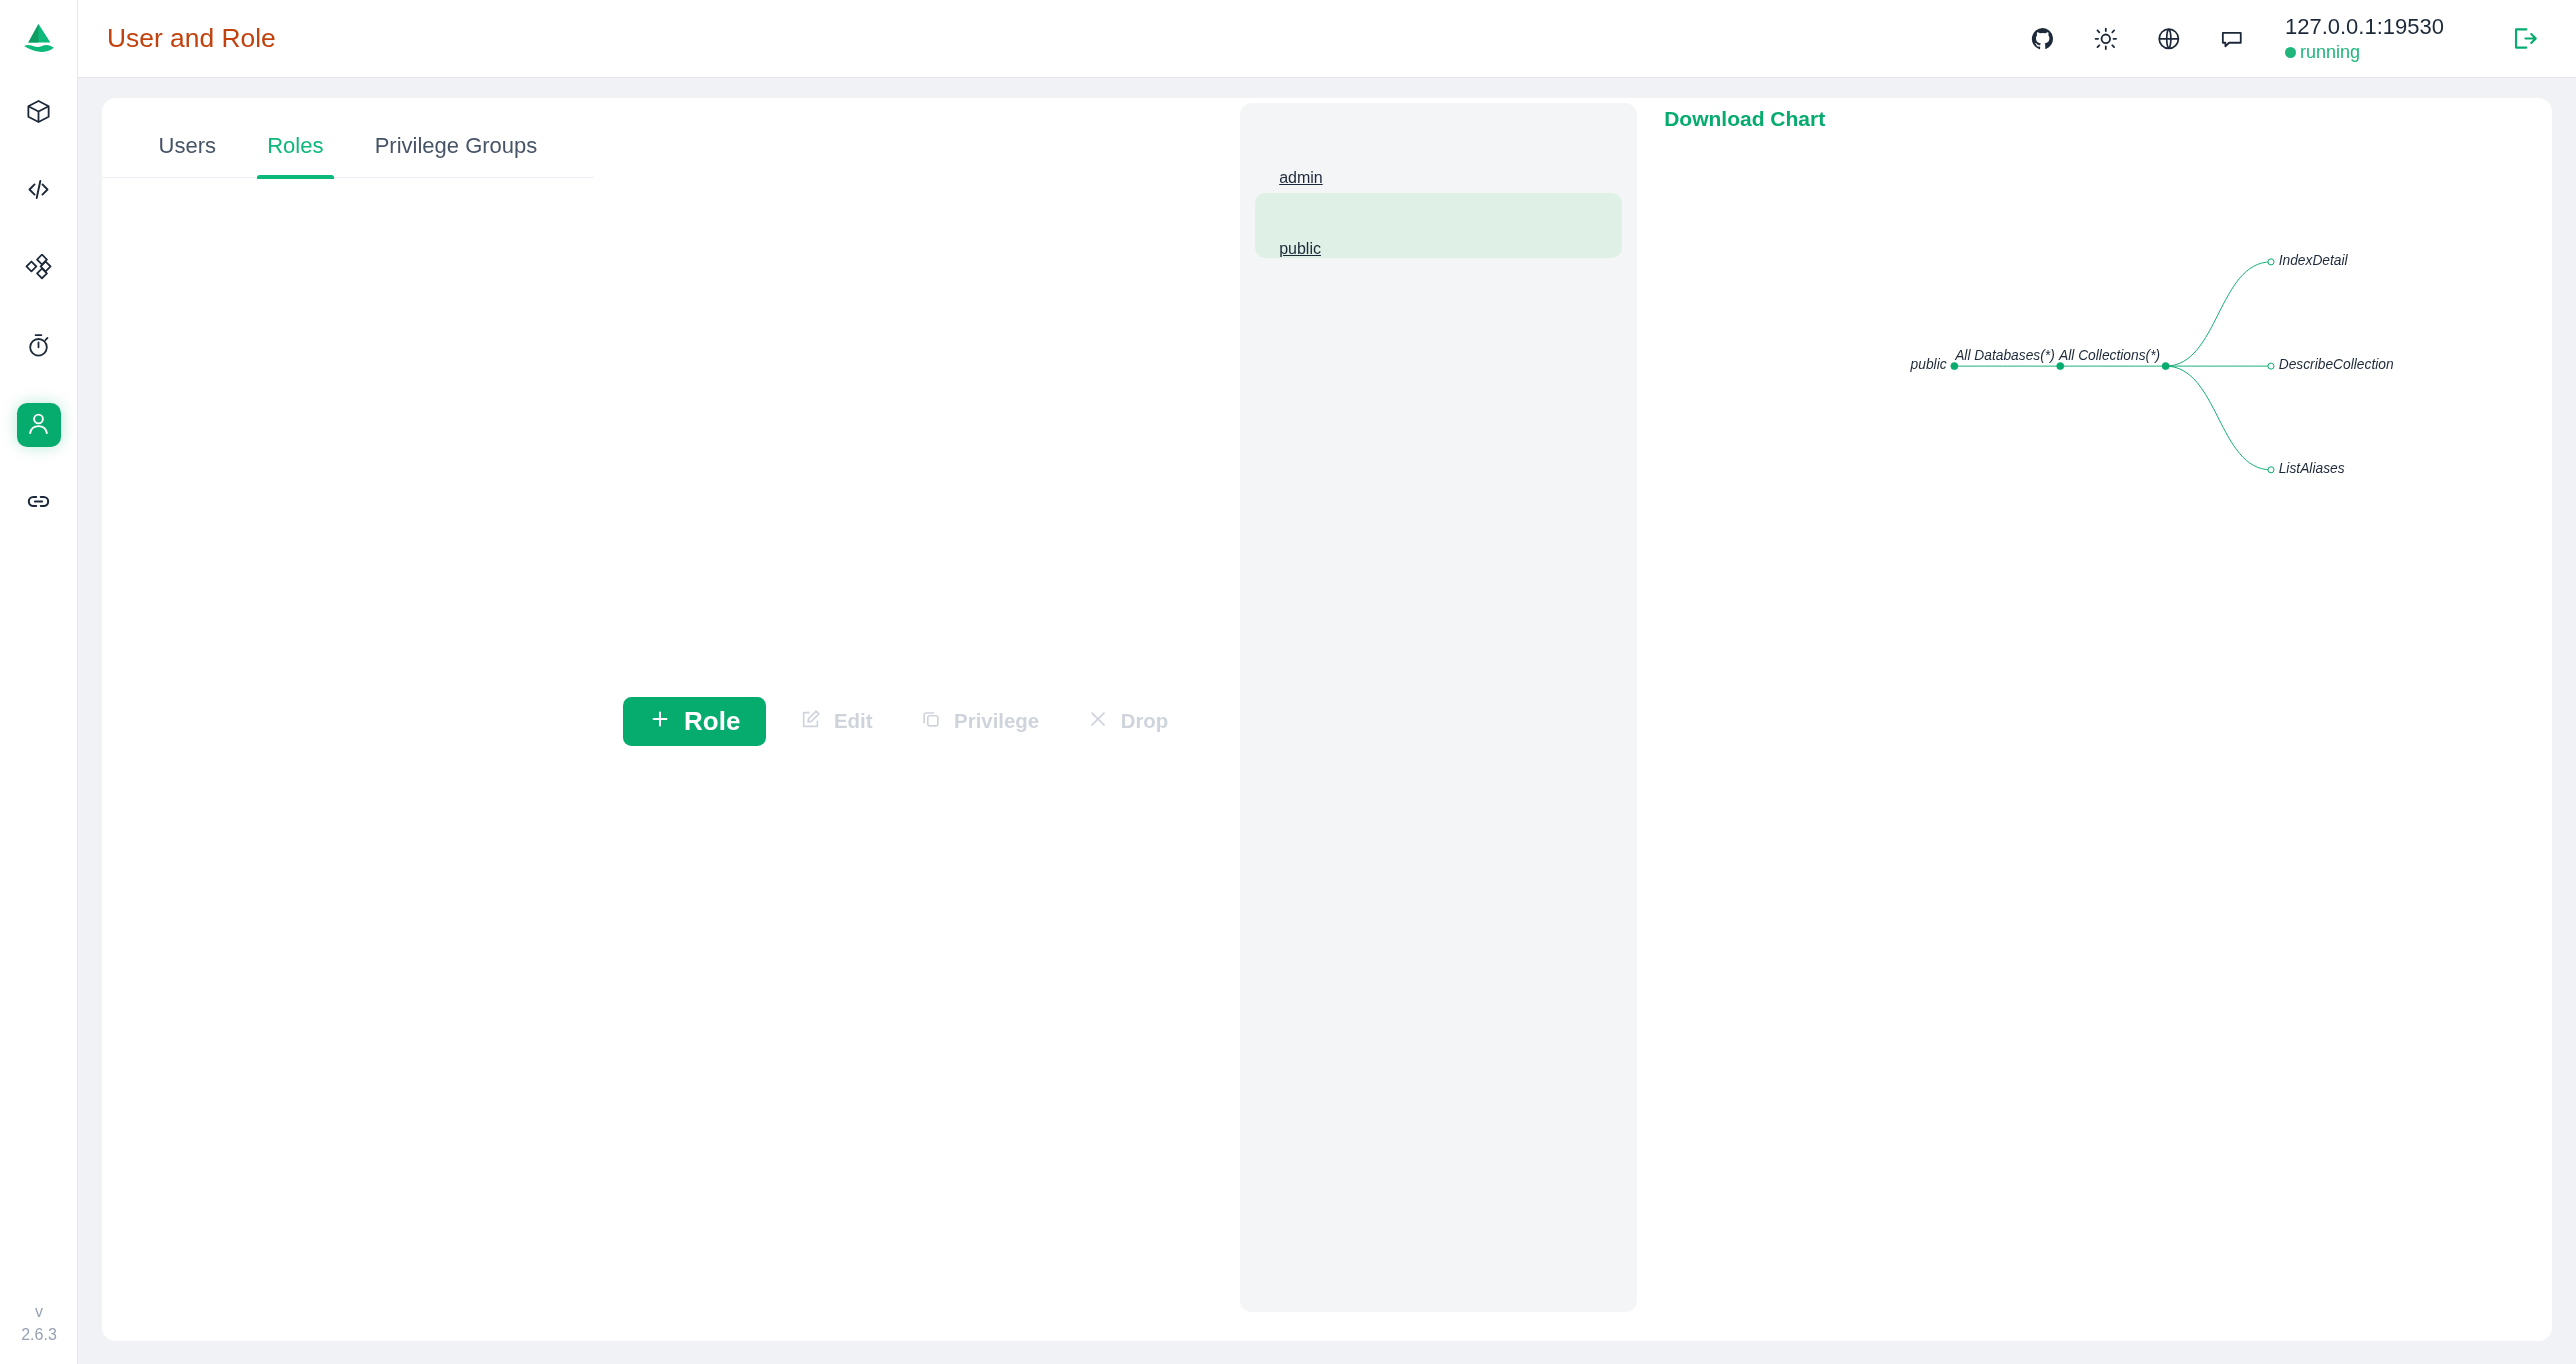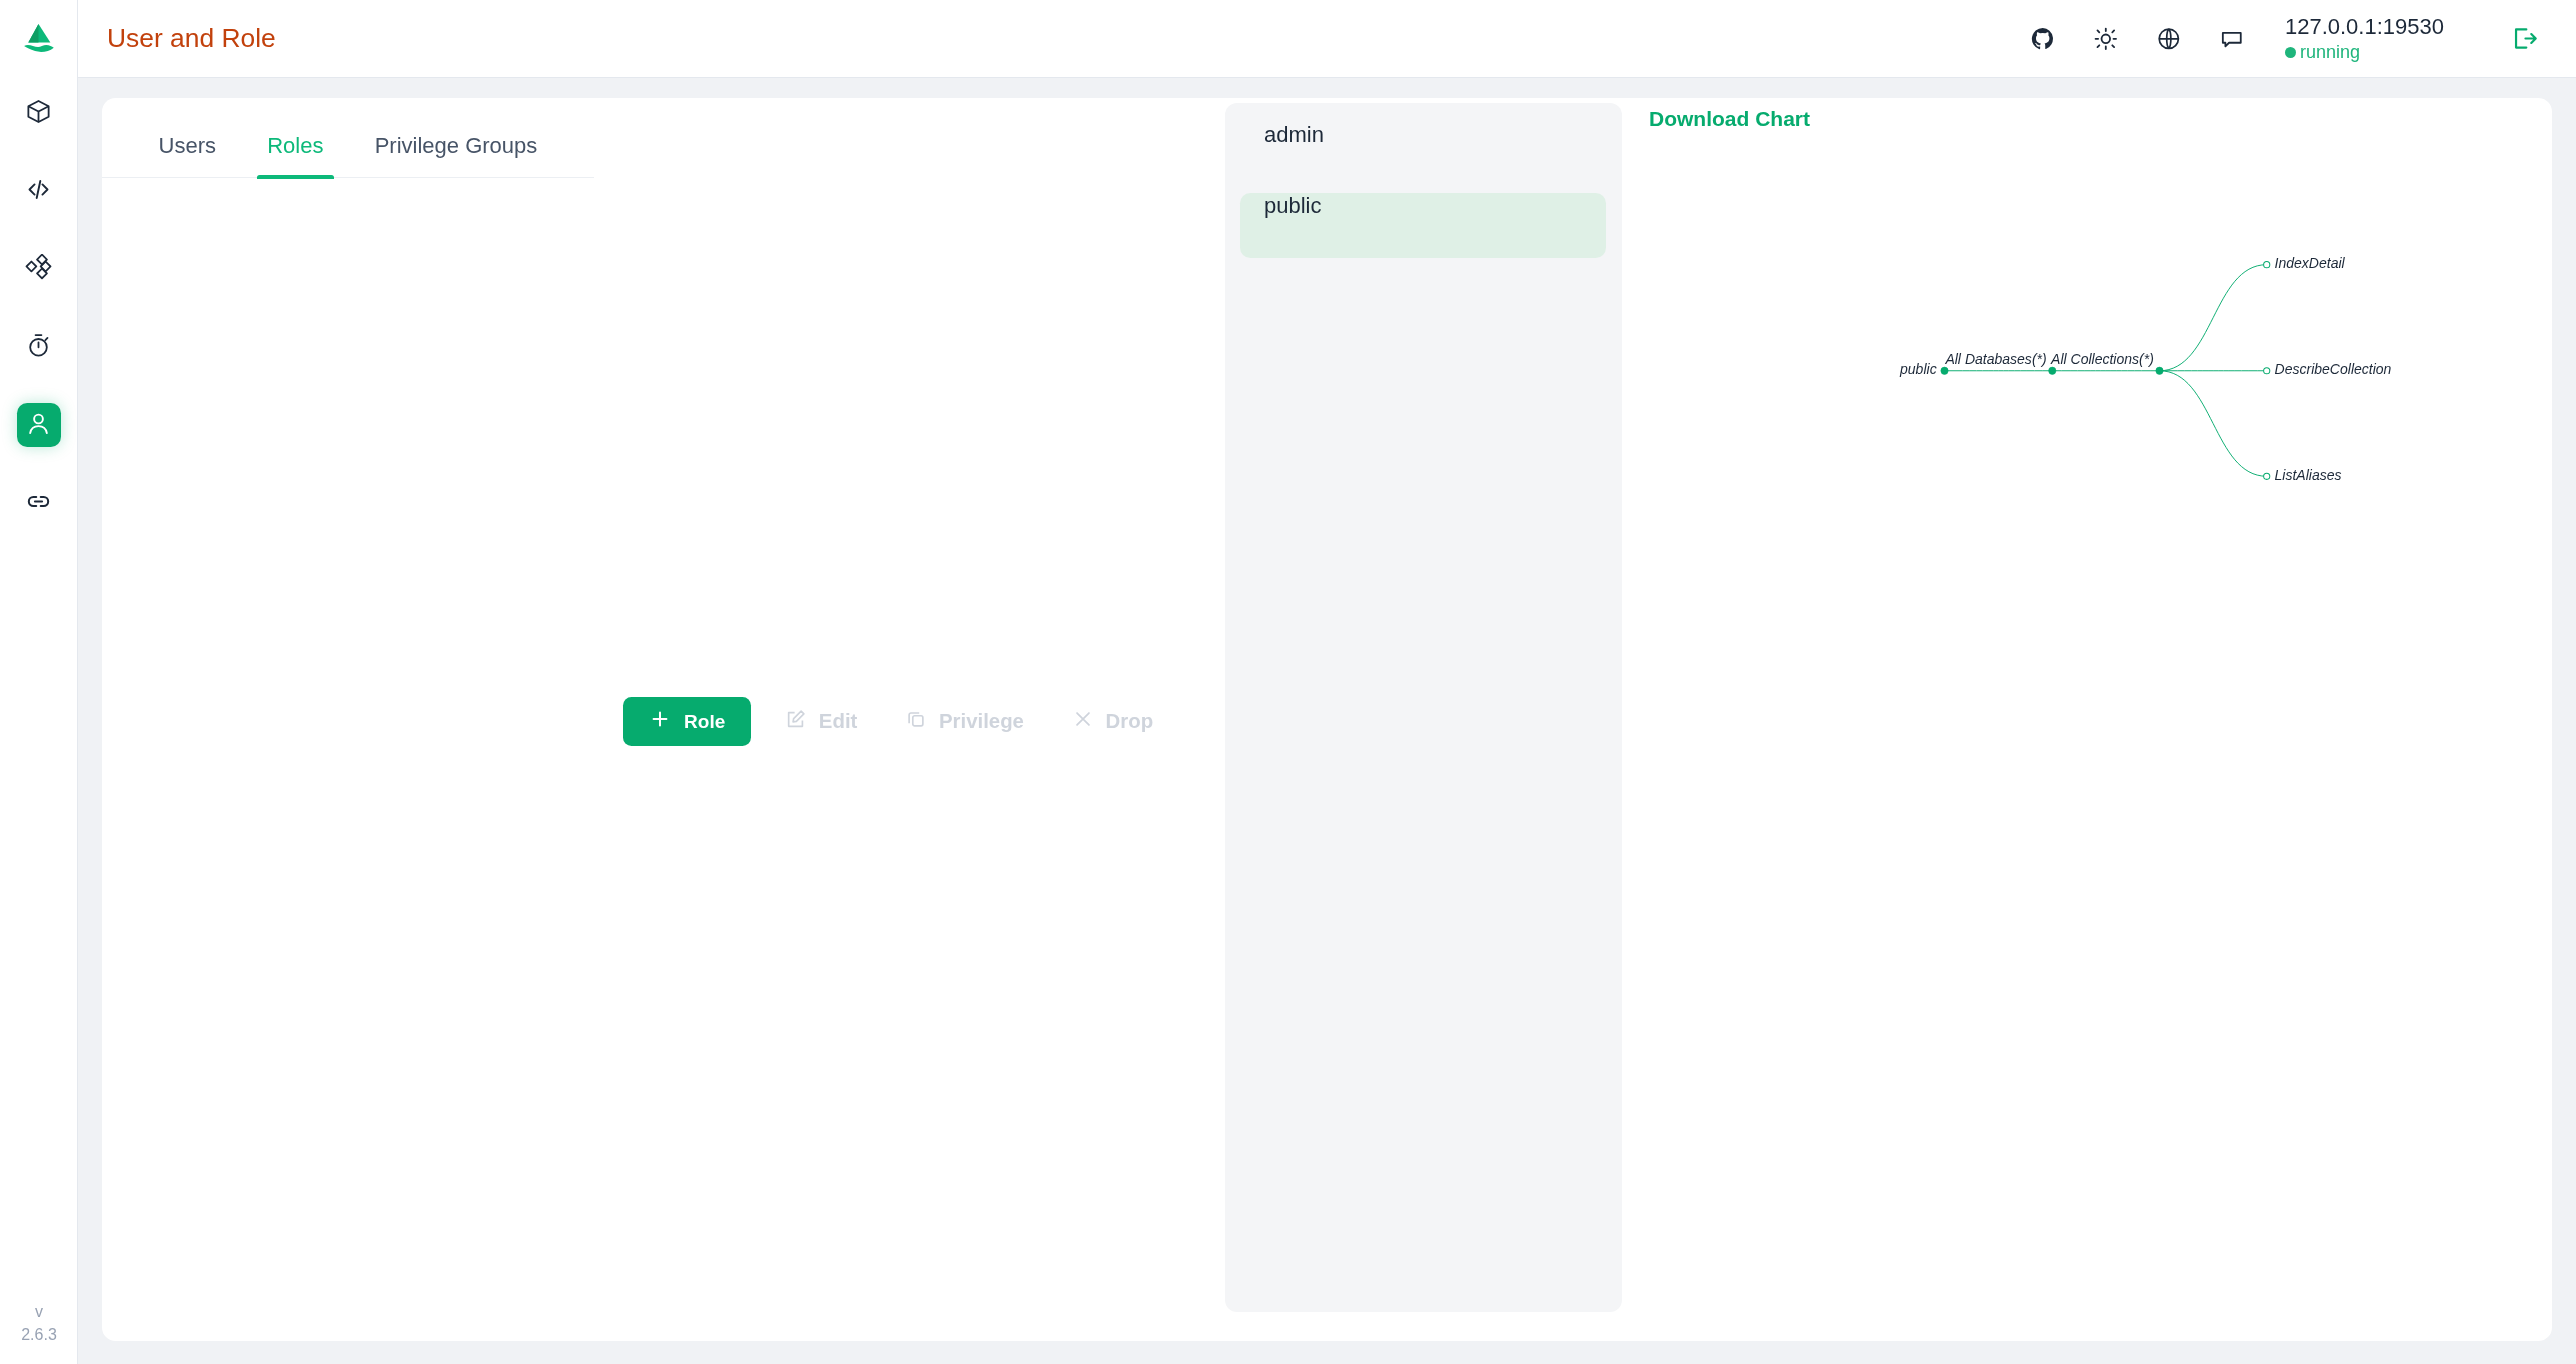--- a/index.html
+++ b/index.html
@@ -68,38 +68,38 @@
   .tab.active { color: #0db97a; font-weight: 500; }
   .tab.active::after {
     content: ""; position: absolute; left: 15.3px; right: 15.3px; bottom: -0.9px;
     height: 4.3px; background: #0db97a; border-radius: 2.6px 2.6px 0 0;
   }
 
   .toolbar { display: flex; align-items: center; gap: 20.4px; padding: 19px 29px 15.3px 29px; }
   .btn-primary {
     background: #06ab6e; color: #fff; border-radius: 8.5px; height: 49px;
     display: flex; align-items: center; gap: 13.6px; padding: 0 25.6px;
-    font-size: 19px; font-weight: 700; cursor: pointer; border: none;
+    font-size: 26px; font-weight: 700; cursor: pointer; border: none;
   }
   .btn-ghost {
     background: transparent; border: none; color: #cfd4dc; height: 49px;
     display: flex; align-items: center; gap: 12px; padding: 0 13.6px;
     font-size: 20.4px; font-weight: 700; cursor: not-allowed;
   }
   .btn-ghost svg { stroke: #cfd4dc; }
 
   .body { flex: 1 1 auto; display: flex; gap: 25.6px; padding: 5.1px 29px 29px 29px; min-height: 0; }
 
   .rolelist {
     width: 397px; flex: 0 0 397px; background: #f4f5f7; border-radius: 12px;
     padding: 19px 15.3px; display: flex; flex-direction: column; gap: 5.1px;
   }
   .role-item {
-    height: 65px; border-radius: 10.2px; display: flex; align-items: flex-start;
-    padding: 0 24px; font-size: 22px; color: #1d2939; cursor: pointer;
+    height: 65px; border-radius: 10.2px; display: flex; align-items: flex-end;
+    padding: 0 24px; font-size: 16px; color: #1d2939; cursor: pointer; text-decoration: underline;
   }
   .role-item.selected { background: #dff0e6; }
 
   .chartpane { flex: 1 1 auto; position: relative; min-width: 0; }
   .download-link {
     color: #06ab6e; font-size: 21px; font-weight: 700; cursor: pointer;
     display: inline-block; margin: 3.4px 0 0 1.7px;
   }
   .tree-wrap { position: absolute; inset: 0; }
   svg.tree { width: 100%; height: 100%; display: block; }

